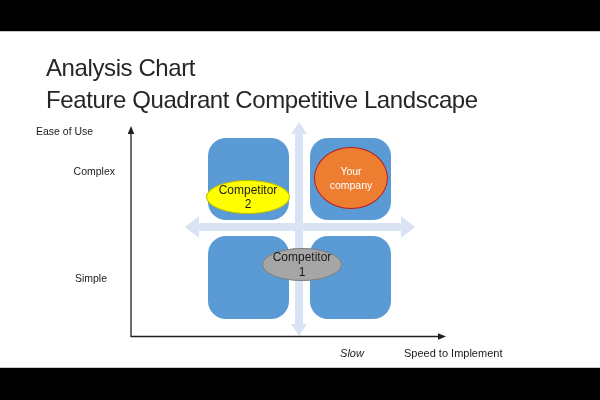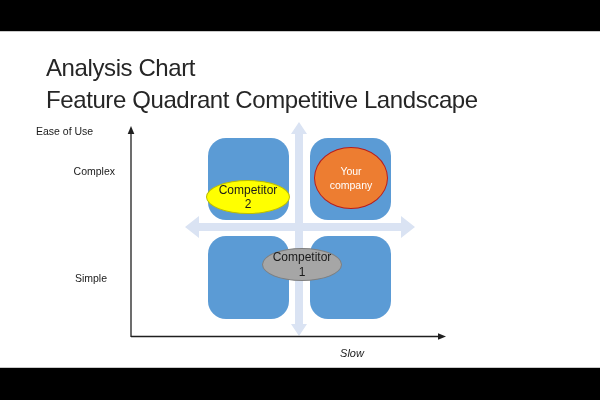--- a/index.html
+++ b/index.html
@@ -59,20 +59,21 @@
     <div class="title">
       <div>Analysis Chart</div>
       <div>Feature Quadrant Competitive Landscape</div>
     </div>
 
     <div class="axis-label lbl-ease">Ease of Use</div>
     <div class="axis-label lbl-complex">Complex</div>
     <div class="axis-label lbl-simple">Simple</div>
     <div class="axis-label lbl-fast">Fast</div>
     <div class="axis-label lbl-slow">Slow</div>
+    <div class="axis-label lbl-speed">Speed to Implement</div>
 
     <div class="quad tl"></div>
     <div class="quad tr"></div>
     <div class="quad bl"></div>
     <div class="quad br"></div>
 
     <svg class="arrows-svg" viewBox="0 0 600 337" xmlns="http://www.w3.org/2000/svg">
 
       <polygon fill="#DAE3F3" points="185,195 199,184 199,191 401,191 401,184 415,195 401,206 401,199 199,199 199,206"></polygon>
 

